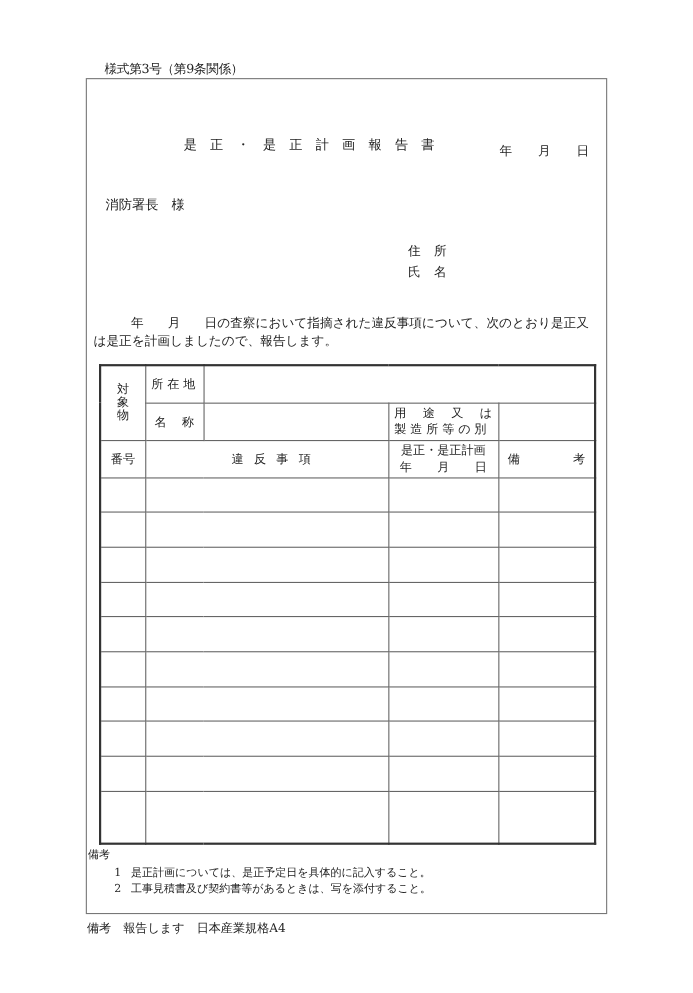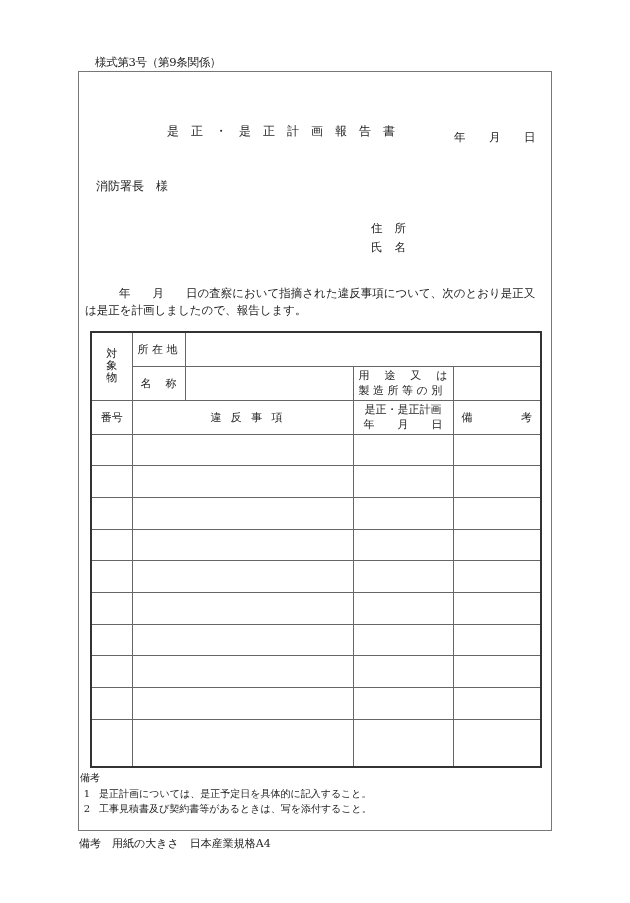--- a/index.html
+++ b/index.html
@@ -14,21 +14,21 @@
   .recipient { left: 96px; top: 178px; font-size: 12px; }
   .addr { left: 371px; font-size: 11.5px; font-family: Liberation Serif, serif; }
   .addr span { display: inline-block; }
   .body-text { left: 85px; width: 462px; top: 285px; font-size: 11.5px; line-height: 17px; }
   table.main { position: absolute; left: 90px; top: 331px; width: 450px; height: 437px;
                border-collapse: collapse; border: 2px solid #333; table-layout: fixed; }
   table.main td { border: 1px solid #666; padding: 0; font-size: 11px; vertical-align: middle; }
   .vert { text-align: center; line-height: 12px; }
   .hdr-center { text-align: center; }
   .notes { left: 80px; top: 770px; font-size: 10px; line-height: 15.5px; }
-  .notes .item { padding-left: 0; }
+  .notes .item { padding-left: 20px; }
   .notes .num { display: inline-block; width: 14px; text-align: center; margin-right: 5px; }
   .footer { left: 79px; top: 836px; font-size: 11px; }
 </style>
 </head>
 <body>
 
 <div class="abs form-id">様式第3号（第9条関係）</div>
 
 <div class="abs frame"></div>
 
@@ -177,13 +177,13 @@
       </tr>
 </tbody>
   </table>
 
 <div class="abs notes">
   <div>備考</div>
   <div class="item"><span class="num">1</span><span>是正計画については、是正予定日を具体的に記入すること。</span></div>
   <div class="item"><span class="num">2</span><span>工事見積書及び契約書等があるときは、写を添付すること。</span></div>
 </div>
 
-<div class="abs footer">備考　用紙の大きさ　日本産業規格A4</div>
+<div class="abs footer">備考　報告します　日本産業規格A4</div>
 
 </body></html>

